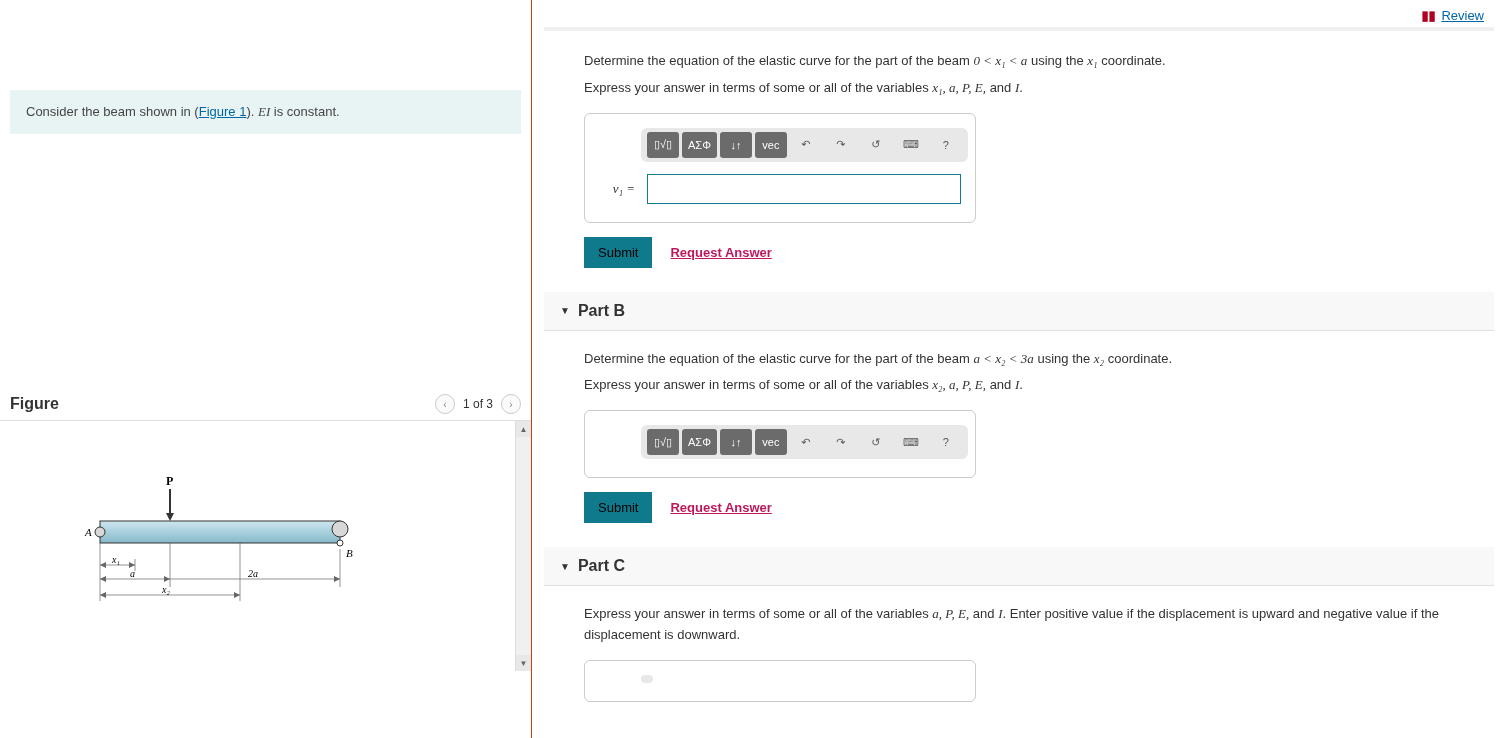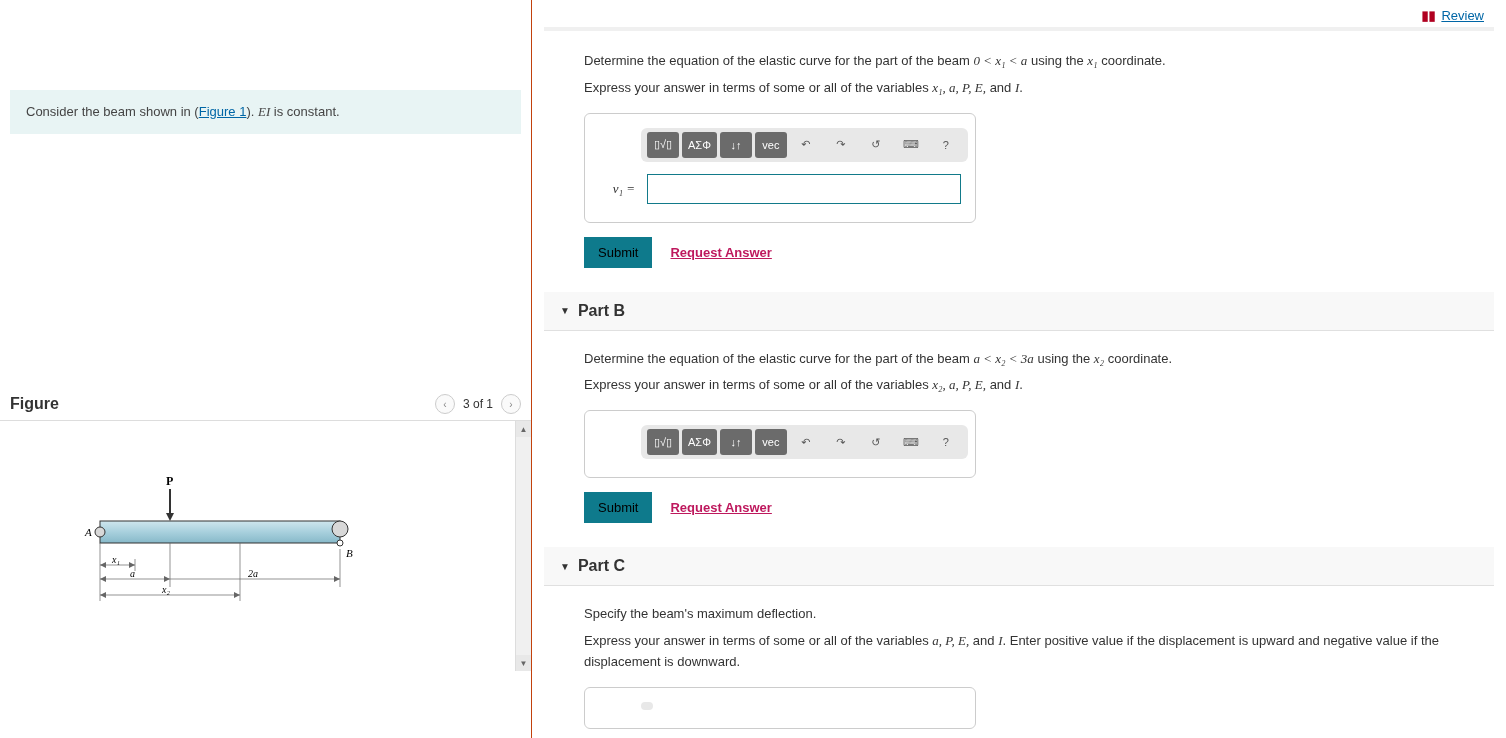--- a/index.html
+++ b/index.html
@@ -59,21 +59,21 @@
 
   <div class="left-panel">
     <div class="intro-box">
       <span>Consider the beam shown in (</span><a href="#">Figure 1</a><span>). </span><span class="ital">EI</span><span> is constant.</span>
     </div>
 
     <div class="figure-header">
       <span class="figure-title">Figure</span>
       <div class="figure-nav">
         <div class="nav-btn">‹</div>
-        <span>3 of 1</span>
+        <span>1 of 3</span>
         <div class="nav-btn">›</div>
       </div>
     </div>
 
     <div class="figure-area">
       <svg class="beam-svg" width="280" height="160" viewBox="0 0 280 160">
 
         <defs>
           <linearGradient id="beamgrad" x1="0" y1="0" x2="0" y2="1">
             <stop offset="0%" stop-color="#cfe6ee"></stop>
@@ -195,21 +195,20 @@
         <button class="submit-btn">Submit</button>
         <a class="request-link">Request Answer</a>
       </div>
     </div>
 
     <div class="part-header">
       <span class="tri">▼</span>
       <span class="lbl">Part C</span>
     </div>
     <div class="part-content">
-      <div class="prompt-text">Specify the beam's maximum deflection.</div>
       <div class="prompt-text instruction">
         <span>Express your answer in terms of some or all of the variables </span><span class="math">a, P, E,</span><span> and </span><span class="math">I</span><span>. Enter positive value if the displacement is upward and negative value if the displacement is downward.</span>
       </div>
 
       <div class="answer-box">
         <div class="toolbar">
           
           
           
           

